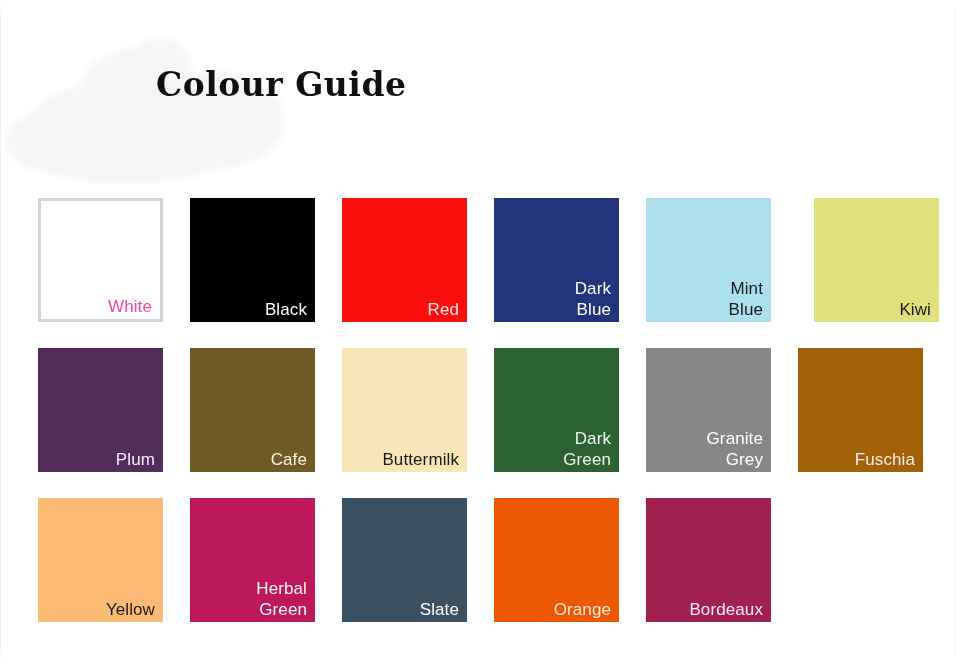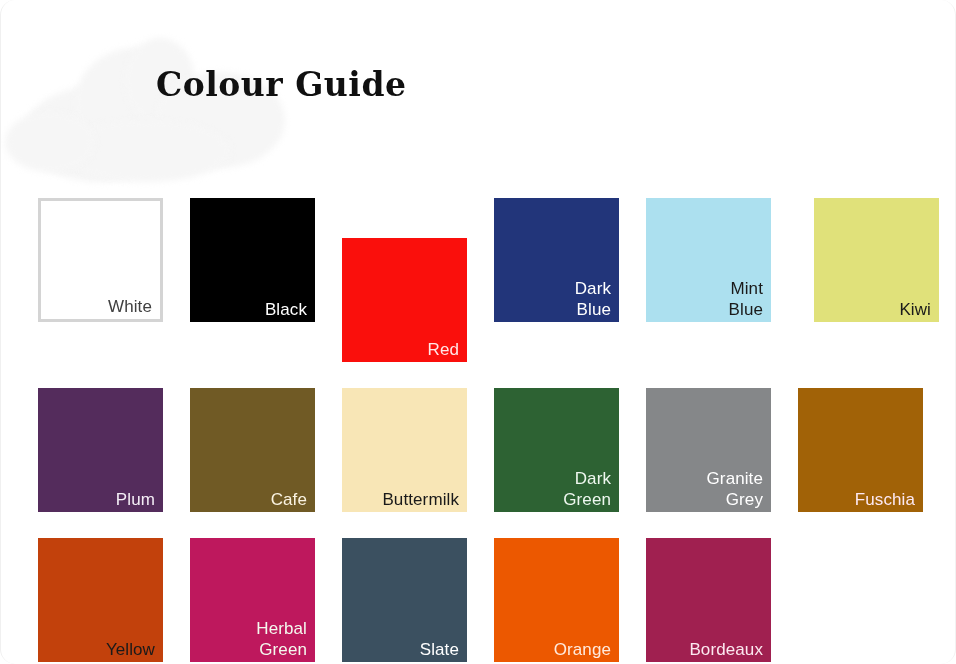--- a/index.html
+++ b/index.html
@@ -114,26 +114,26 @@
     <span class="blob b4"></span>
     <span class="blob b5"></span>
     <span class="blob b6"></span>
   </div>
 
   <h1 id="title">Colour Guide</h1>
 
   <div id="swatch-grid">
       <div class="swatch-row">
         <div class="swatch bordered" style="background: rgb(255, 255, 255); border-color: rgb(212, 212, 212);">
-          <span class="swatch-label" style="color: #404040;">White</span>
+          <span class="swatch-label" style="color: #ec4899;">White</span>
         </div>
         <div class="swatch" style="background: rgb(0, 0, 0);">
           <span class="swatch-label" style="color: rgb(255, 255, 255);">Black</span>
         </div>
-        <div class="swatch" style="background: rgb(250, 15, 12); margin-top: 40px;">
+        <div class="swatch" style="background: rgb(250, 15, 12);">
           <span class="swatch-label" style="color: rgb(255, 230, 230);">Red</span>
         </div>
         <div class="swatch" style="background: rgb(34, 53, 122);">
           <span class="swatch-label" style="color: rgb(255, 255, 255);">Dark
 Blue</span>
         </div>
         <div class="swatch" style="background: rgb(172, 224, 239);">
           <span class="swatch-label" style="color: rgb(26, 26, 26);">Mint
 Blue</span>
         </div>
@@ -157,21 +157,21 @@
         </div>
         <div class="swatch" style="background: rgb(133, 135, 137);">
           <span class="swatch-label" style="color: rgb(255, 255, 255);">Granite
 Grey</span>
         </div>
         <div class="swatch" style="background: #a16207;">
           <span class="swatch-label" style="color: rgb(253, 233, 244);">Fuschia</span>
         </div>
       </div>
       <div class="swatch-row">
-        <div class="swatch" style="background: #c2410c;">
+        <div class="swatch" style="background: #fdba74;">
           <span class="swatch-label" style="color: rgb(26, 26, 26);">Yellow</span>
         </div>
         <div class="swatch" style="background: #be185d;">
           <span class="swatch-label" style="color: rgb(244, 249, 238);">Herbal
 Green</span>
         </div>
         <div class="swatch" style="background: rgb(59, 80, 96);">
           <span class="swatch-label" style="color: rgb(255, 255, 255);">Slate</span>
         </div>
         <div class="swatch" style="background: rgb(236, 88, 0);">

